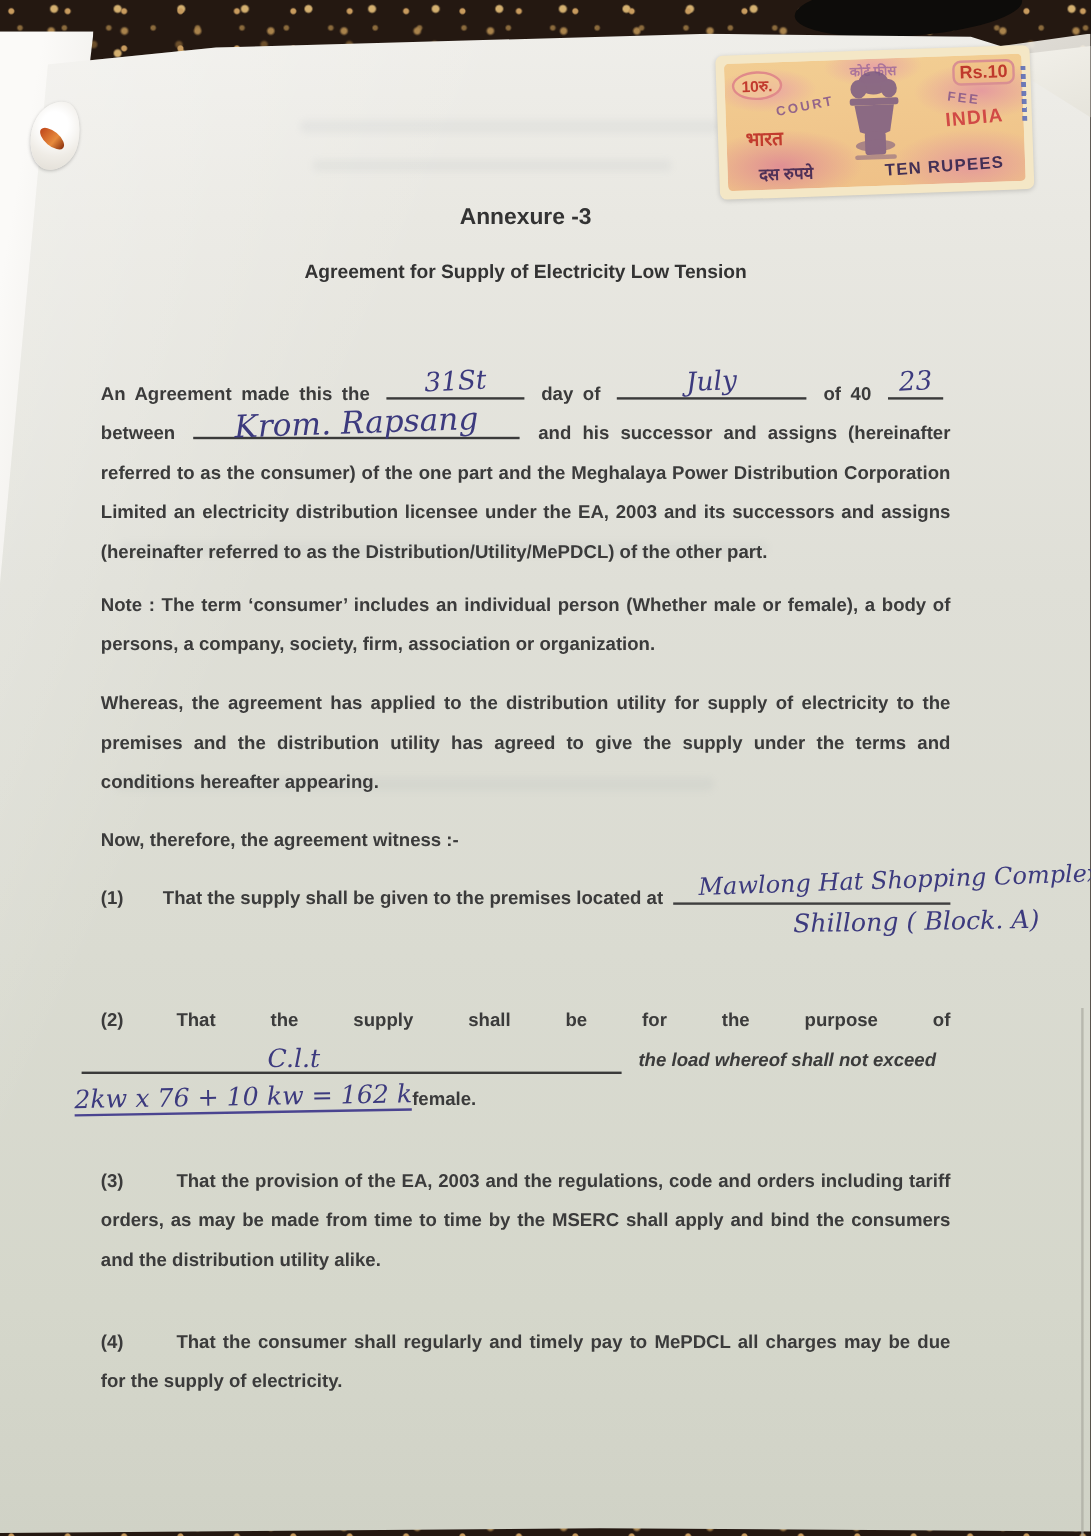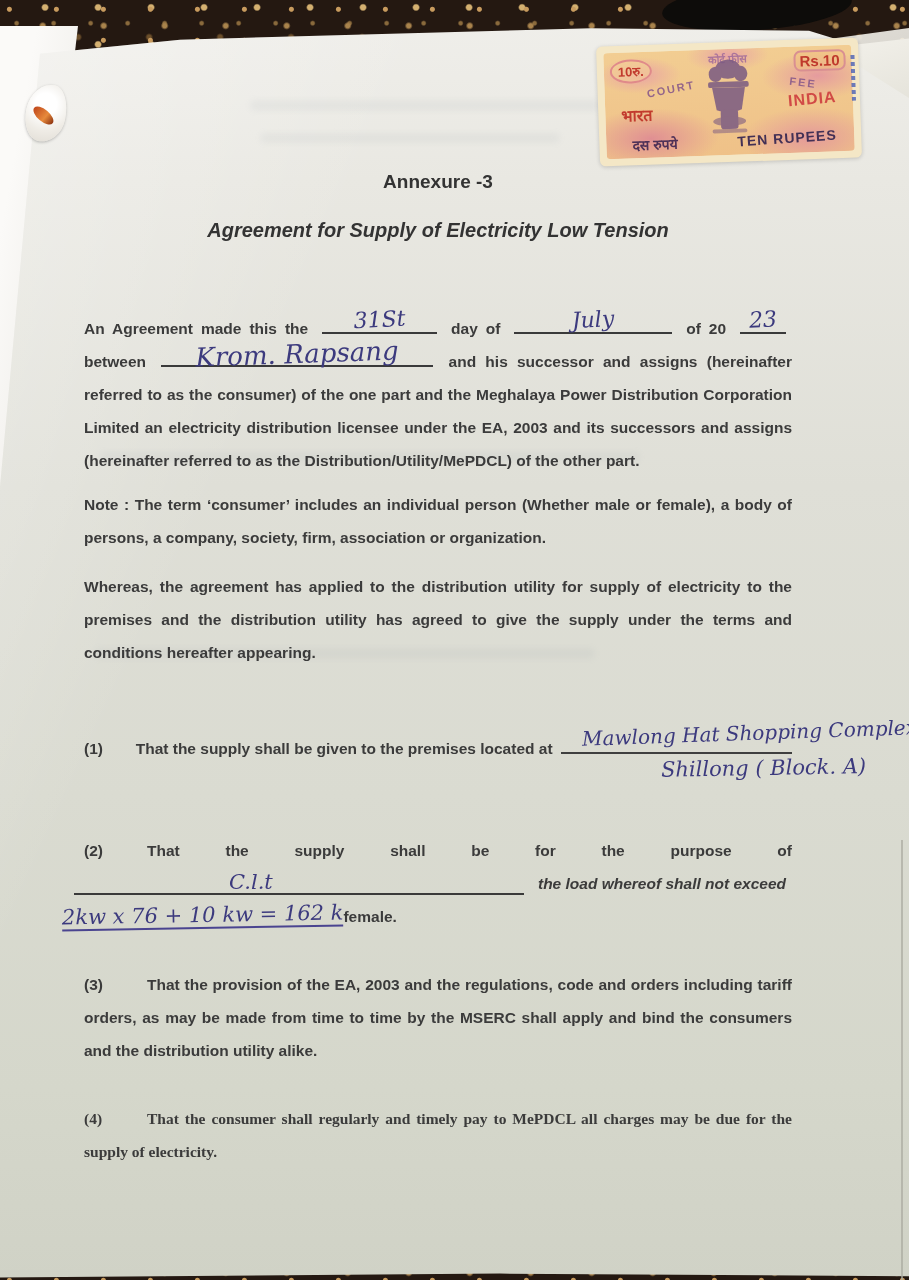--- a/index.html
+++ b/index.html
@@ -91,21 +91,21 @@
     position:absolute; right:-3px; top:10px; width:4px; height:46px;
     background:repeating-linear-gradient(#4a5fb5 0 4px, transparent 4px 7px); opacity:.8;
   }
 
   
   .doc{position:absolute; left:0; top:16px; width:772px; height:1280px; color:#3b3b3b;}
   .blk{position:absolute; left:84px; width:708px; font-size:15.5px; font-weight:700; line-height:33px;}
   .just{text-align:justify;}
   .ttl{position:absolute; left:84px; width:708px; text-align:center; font-weight:700; color:#333;}
   #annex{top:155px; font-size:19px;}
-  #title{top:203px; font-size:20px;font-style:italic;}
+  #title{top:203px; font-size:16px;}
   .num{display:inline-block; width:63px;}
   .blank{
     display:inline-block; border-bottom:2px solid #3a3a3a; text-align:center;
     vertical-align:baseline; margin:0 6px; position:relative; height:18px;
   }
   .hw{
     font-family:"DejaVu Serif", serif; font-style:italic; font-weight:400;
     color:#3c3a7e; white-space:nowrap; line-height:1;
   }
   .blank .hw{position:absolute; left:0; right:0; bottom:1px; display:block; text-align:center;}
@@ -115,21 +115,21 @@
 
   
   .c1-line1{display:flex; white-space:nowrap; overflow:visible;}
   .c1-ul{display:inline-block; width:282px; border-bottom:2px solid #3f3f3f; margin-left:8px; height:20px;}
   .c1-hw1{position:absolute; left:498px; top:-9px; font-size:20px; transform:rotate(-2deg);}
   .c1-hw2{position:absolute; left:577px; top:26px; font-size:21px; transform:rotate(-1deg);}
 
   
   .spread{flex:1; text-align:justify; text-align-last:justify;}
   .c2-l1{display:flex;}
-  .c2-l2{display:flex; margin-left:-16px;justify-content:center;}
+  .c2-l2{display:flex; margin-left:-16px;}
   .c2-blank{flex:0 0 450px; border-bottom:2px solid #3a3a3a; position:relative; height:26px;}
   .c2-blank .hw{position:absolute; left:155px; bottom:0; font-size:21px;}
   .c2-l2-text{padding-left:14px;font-style:italic;}
   .c2-l3{margin-left:-22px; white-space:nowrap;}
   .c2-hwload{font-size:21px; border-bottom:2px solid #4a4490; padding-bottom:1px; transform:rotate(-1deg); display:inline-block;}
 </style>
 </head>
 <body>
 
 <div id="scene">
@@ -180,31 +180,32 @@
   <div class="doc">
 
     <div class="ttl" id="annex">Annexure -3</div>
     <div class="ttl" id="title">Agreement for Supply of Electricity Low Tension</div>
 
     <div class="blk just" style="top:296px;">
       <span>An Agreement made this the</span>
       <span class="blank b-day"><span class="hw">31St</span></span>
       <span>day of</span>
       <span class="blank b-month"><span class="hw">July</span></span>
-      <span>of 20</span>
+      <span>of 40</span>
       <span class="blank b-year"><span class="hw">23</span></span>
       <span>between</span>
       <span class="blank b-name"><span class="hw">Krom. Rapsang</span></span>
       <span>and his successor and assigns (hereinafter referred to as the consumer) of the one part and the Meghalaya Power Distribution Corporation Limited an electricity distribution licensee under the EA, 2003 and its successors and assigns (hereinafter referred to as the Distribution/Utility/MePDCL) of the other part.</span>
     </div>
 
     <div class="blk just" style="top:472px;">Note : The term ‘consumer’ includes an individual person (Whether male or female), a body of persons, a company, society, firm, association or organization.</div>
 
     <div class="blk just" style="top:554px;">Whereas, the agreement has applied to the distribution utility for supply of electricity to the premises and the distribution utility has agreed to give the supply under the terms and conditions hereafter appearing.</div>
 
+    <div class="blk" style="top:668px;">Now, therefore, the agreement witness :-</div>
 
     <div class="blk" style="top:716px;">
       <div class="c1-line1">
         <span class="num">(1)</span>
         <span>That the supply shall be given to the premises located at</span>
         <span class="c1-ul"></span>
       </div>
       <span class="hw c1-hw1">Mawlong Hat Shopping Complex</span>
       <span class="hw c1-hw2">Shillong ( Block. A)</span>
     </div>
@@ -222,18 +223,18 @@
       </div>
       <div class="c2-l3">
         <span class="hw c2-hwload">2kw x 76 + 10 kw = 162 k</span><span>female.</span>
       </div>
     </div>
 
     <div class="blk just" style="top:952px;">
       <span class="num">(3)</span><span>That the provision of the EA, 2003 and the regulations, code and orders including tariff orders, as may be made from time to time by the MSERC shall apply and bind the consumers and the distribution utility alike.</span>
     </div>
 
-    <div class="blk just" style="top:1086px;font-family:Liberation Serif, serif;">
+    <div class="blk just" style="top:1086px;">
       <span class="num">(4)</span><span>That the consumer shall regularly and timely pay to MePDCL all charges may be due for the supply of electricity.</span>
     </div>
 
   </div>
 </div>
 
 </body></html>

